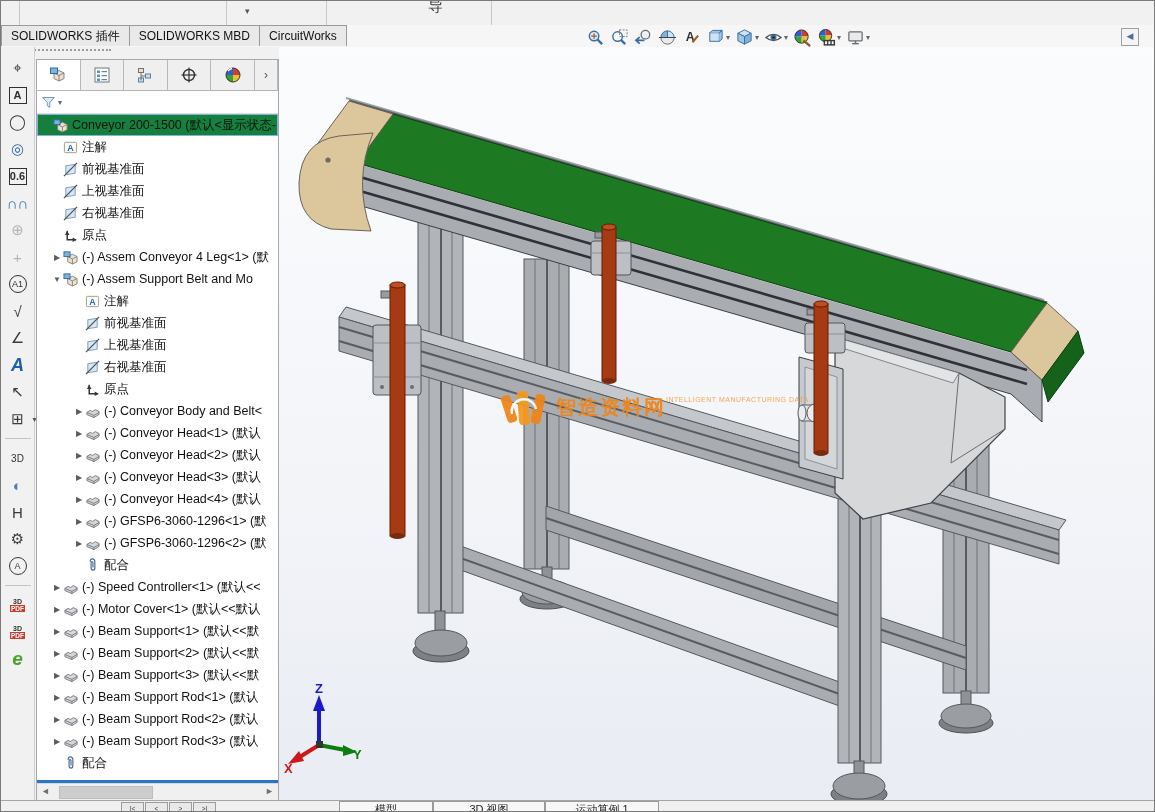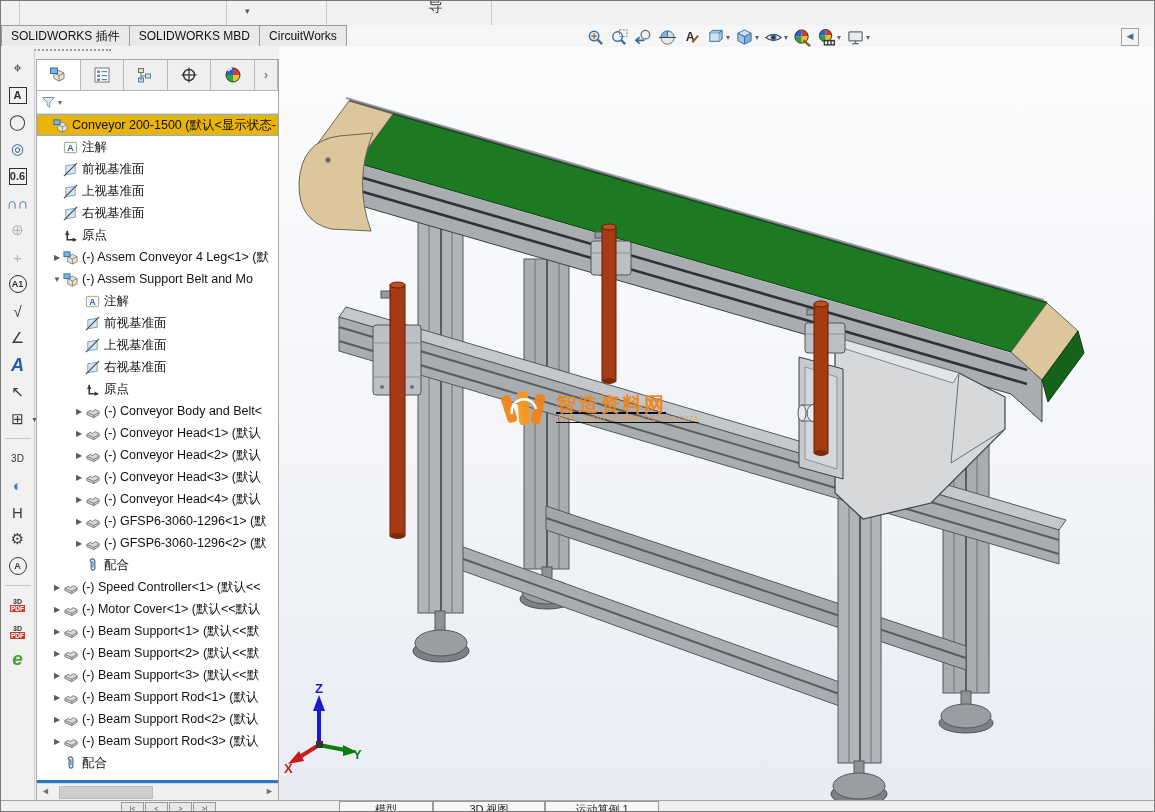--- a/index.html
+++ b/index.html
@@ -24,21 +24,21 @@
         background:#f4f4f4;font-size:9px;color:#4a6f94;text-align:center;line-height:15px;}
   #drag-dots{position:absolute;left:2px;top:48px;width:108px;height:3px;border-top:2px dotted #9a9a9a;}
   
   #lefttb{left:0;top:46px;width:34px;height:753px;background:#f1f1f1;border-right:1px solid #cfcfcf;
           display:flex;flex-direction:column;align-items:center;padding-top:10px;box-sizing:border-box;}
   .ltb-item{width:26px;height:22px;margin-bottom:5px;display:flex;align-items:center;justify-content:center;
             font-size:15px;color:#3b3b3b;position:relative;}
   .ltb-item.small{font-size:10px;}
   .ltb-boxed{border:1.4px solid #3b3b3b;font-size:11px;font-weight:bold;width:16px;height:15px;
              display:flex;align-items:center;justify-content:center;}
-  .ltb-circled{border:1.4px solid #3b3b3b;border-radius:50%;font-size:9px;font-weight:bold;width:16px;height:16px;
+  .ltb-circled{border:1.4px solid #3b3b3b;border-radius:50%;font-size:9px;font-weight:normal;width:16px;height:16px;
              display:flex;align-items:center;justify-content:center;}
   .ltb-two{display:flex;flex-direction:column;align-items:center;line-height:7px;font-size:7px;font-weight:bold;}
   .ltb-two .pdf{color:#fff;background:#c93a2e;padding:0 1px;font-size:6.5px;}
   .ltb-div{width:26px;height:1px;background:#c5c5c5;margin:3px 0 8px 0;}
   .ltb-caret{position:absolute;right:-6px;top:7px;font-size:8px;color:#555;}
   
   #panel{left:35px;top:58px;width:243px;height:742px;background:#fff;border:1px solid #a8a8a8;box-sizing:border-box;}
   #ptabs{height:30px;display:flex;border-bottom:1px solid #b5b5b5;background:#efefef;}
   .ptab{flex:1;display:flex;align-items:center;justify-content:center;border-right:1px solid #b9b9b9;background:#efefef;}
   .ptab.active{background:#ffffff;}
@@ -46,32 +46,32 @@
   .ptab.expander{flex:0 0 22px;font-size:12px;color:#555;}
   #filterrow{height:22px;border-bottom:1px solid #e0e0e0;display:flex;align-items:center;padding-left:4px;gap:2px;}
   #filterrow svg{width:15px;height:15px;}
   #filterrow .hu-caret{font-size:8px;}
   #tree{height:662px;overflow:hidden;}
   .tree-row{height:22px;display:flex;align-items:center;white-space:nowrap;overflow:hidden;font-size:12.5px;color:#111;}
   .tree-row .arrow{width:12px;flex:0 0 12px;font-size:8px;color:#5c5c5c;text-align:center;}
   .tree-row .ticon{width:17px;flex:0 0 17px;display:flex;align-items:center;}
   .tree-row .ticon svg{width:15px;height:15px;}
   .tree-row .tlabel{padding-left:2px;}
-  .tree-row.root{background:#eab308;border:1px solid #7fb2dc;box-sizing:border-box;}
+  .tree-row.root{background:#15803d;border:1px solid #7fb2dc;box-sizing:border-box;}
   #splitter{position:absolute;left:0;bottom:17px;width:241px;height:3px;background:#2a76c6;}
   #pscroll{position:absolute;left:0;bottom:0;width:241px;height:16px;background:#f0f0f0;border-top:1px solid #d9d9d9;}
   .sarrow{position:absolute;top:2px;font-size:9px;color:#707070;}
   #sthumb{position:absolute;left:22px;top:2px;width:92px;height:11px;background:#cdcdcd;border:1px solid #bdbdbd;}
   
   #viewport{left:278px;top:46px;width:876px;height:753px;
      background:linear-gradient(to bottom,#fbfcfd 0%,#f3f5f9 55%,#e9ecf3 100%);}
   #modelsvg{position:absolute;left:0;top:0;width:876px;height:753px;}
   
   #watermark{left:497px;top:386px;display:flex;align-items:center;gap:6px;opacity:.93;}
-  #wm-text{display:flex;flex-direction:column;text-decoration:underline;}
+  #wm-text{display:flex;flex-direction:row;}
   #wm-title{font-size:20px;font-weight:bold;color:#f08519;letter-spacing:2px;line-height:22px;}
   #wm-sub{font-size:7px;color:#f2a148;letter-spacing:.5px;}
   
   #statusbar{left:0;top:799px;width:1155px;height:13px;background:#f0f0f0;border-top:1px solid #a5a5a5;overflow:hidden;}
   .navbtn{position:absolute;top:1px;width:21px;height:12px;border:1px solid #9b9b9b;background:#e8e8e8;
           font-size:6.5px;color:#333;text-align:center;line-height:12px;}
   .stab{position:absolute;top:0;height:13px;border:1px solid #9b9b9b;border-bottom:none;background:#f7f7f7;
         font-size:11px;color:#222;text-align:center;line-height:15px;overflow:hidden;}
 </style>
 </head>

